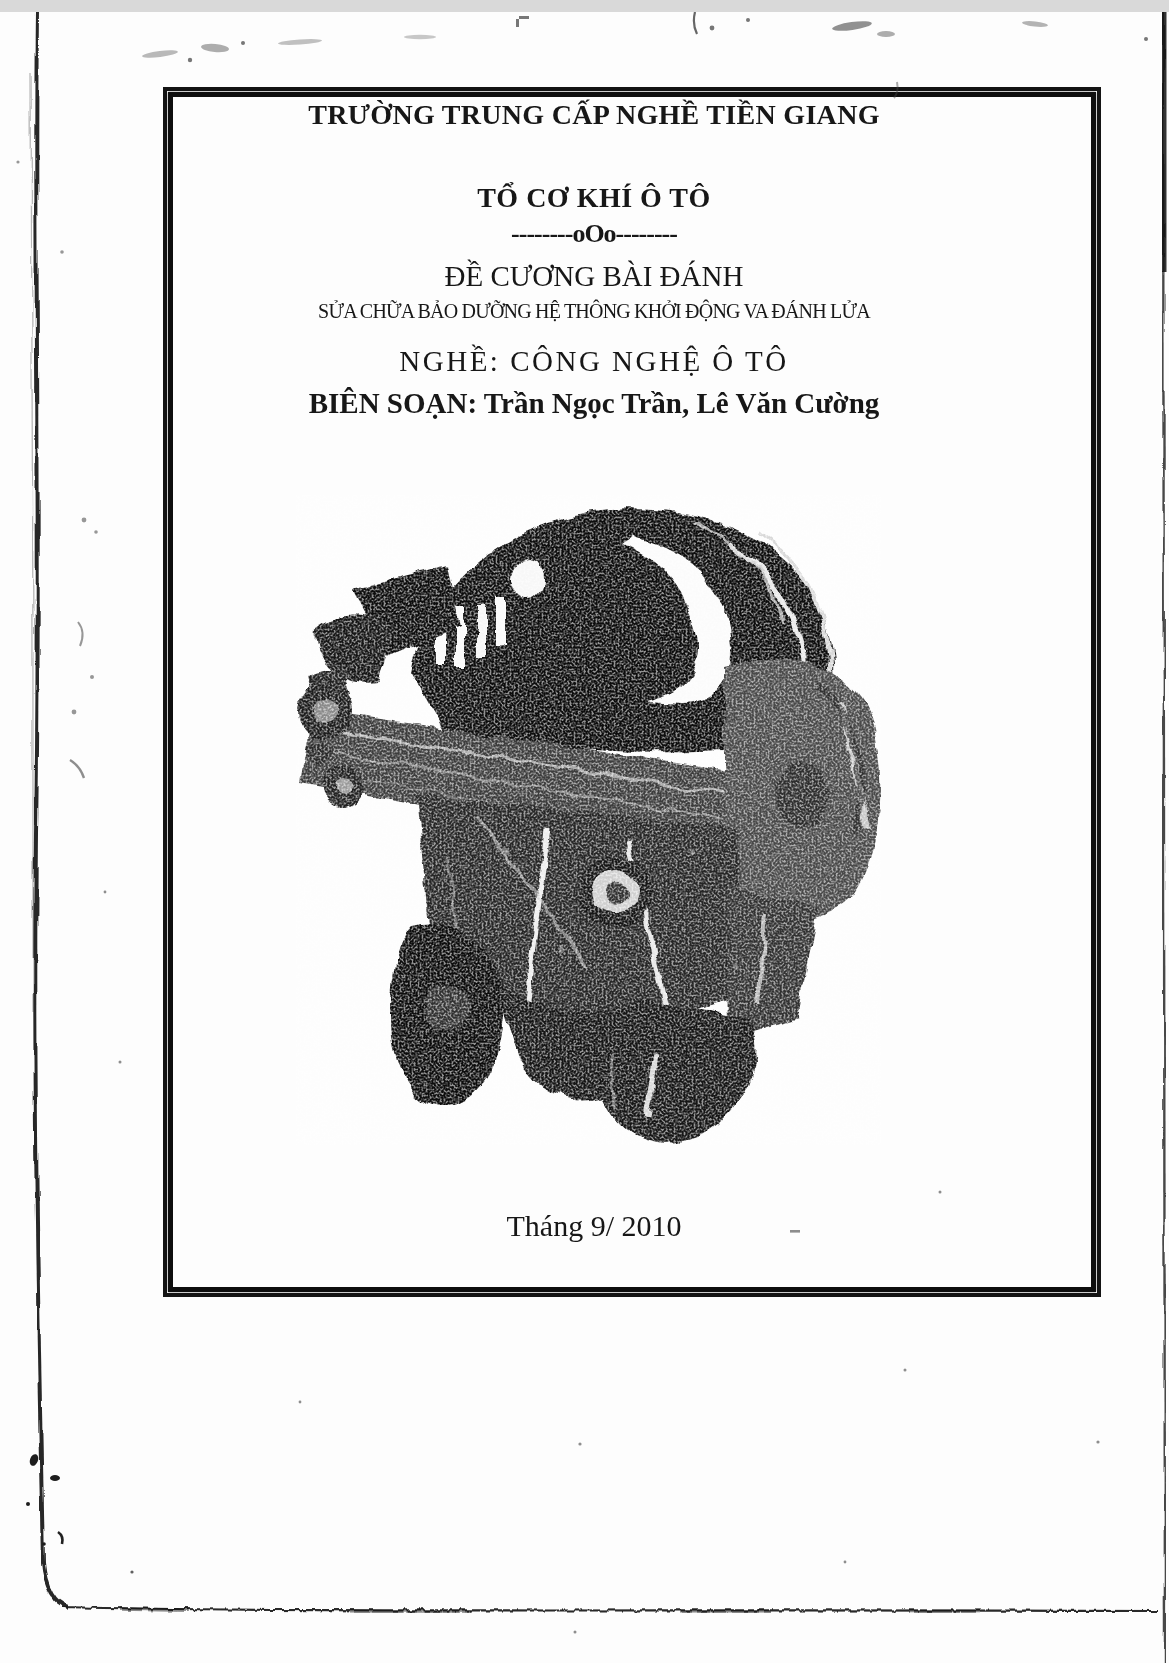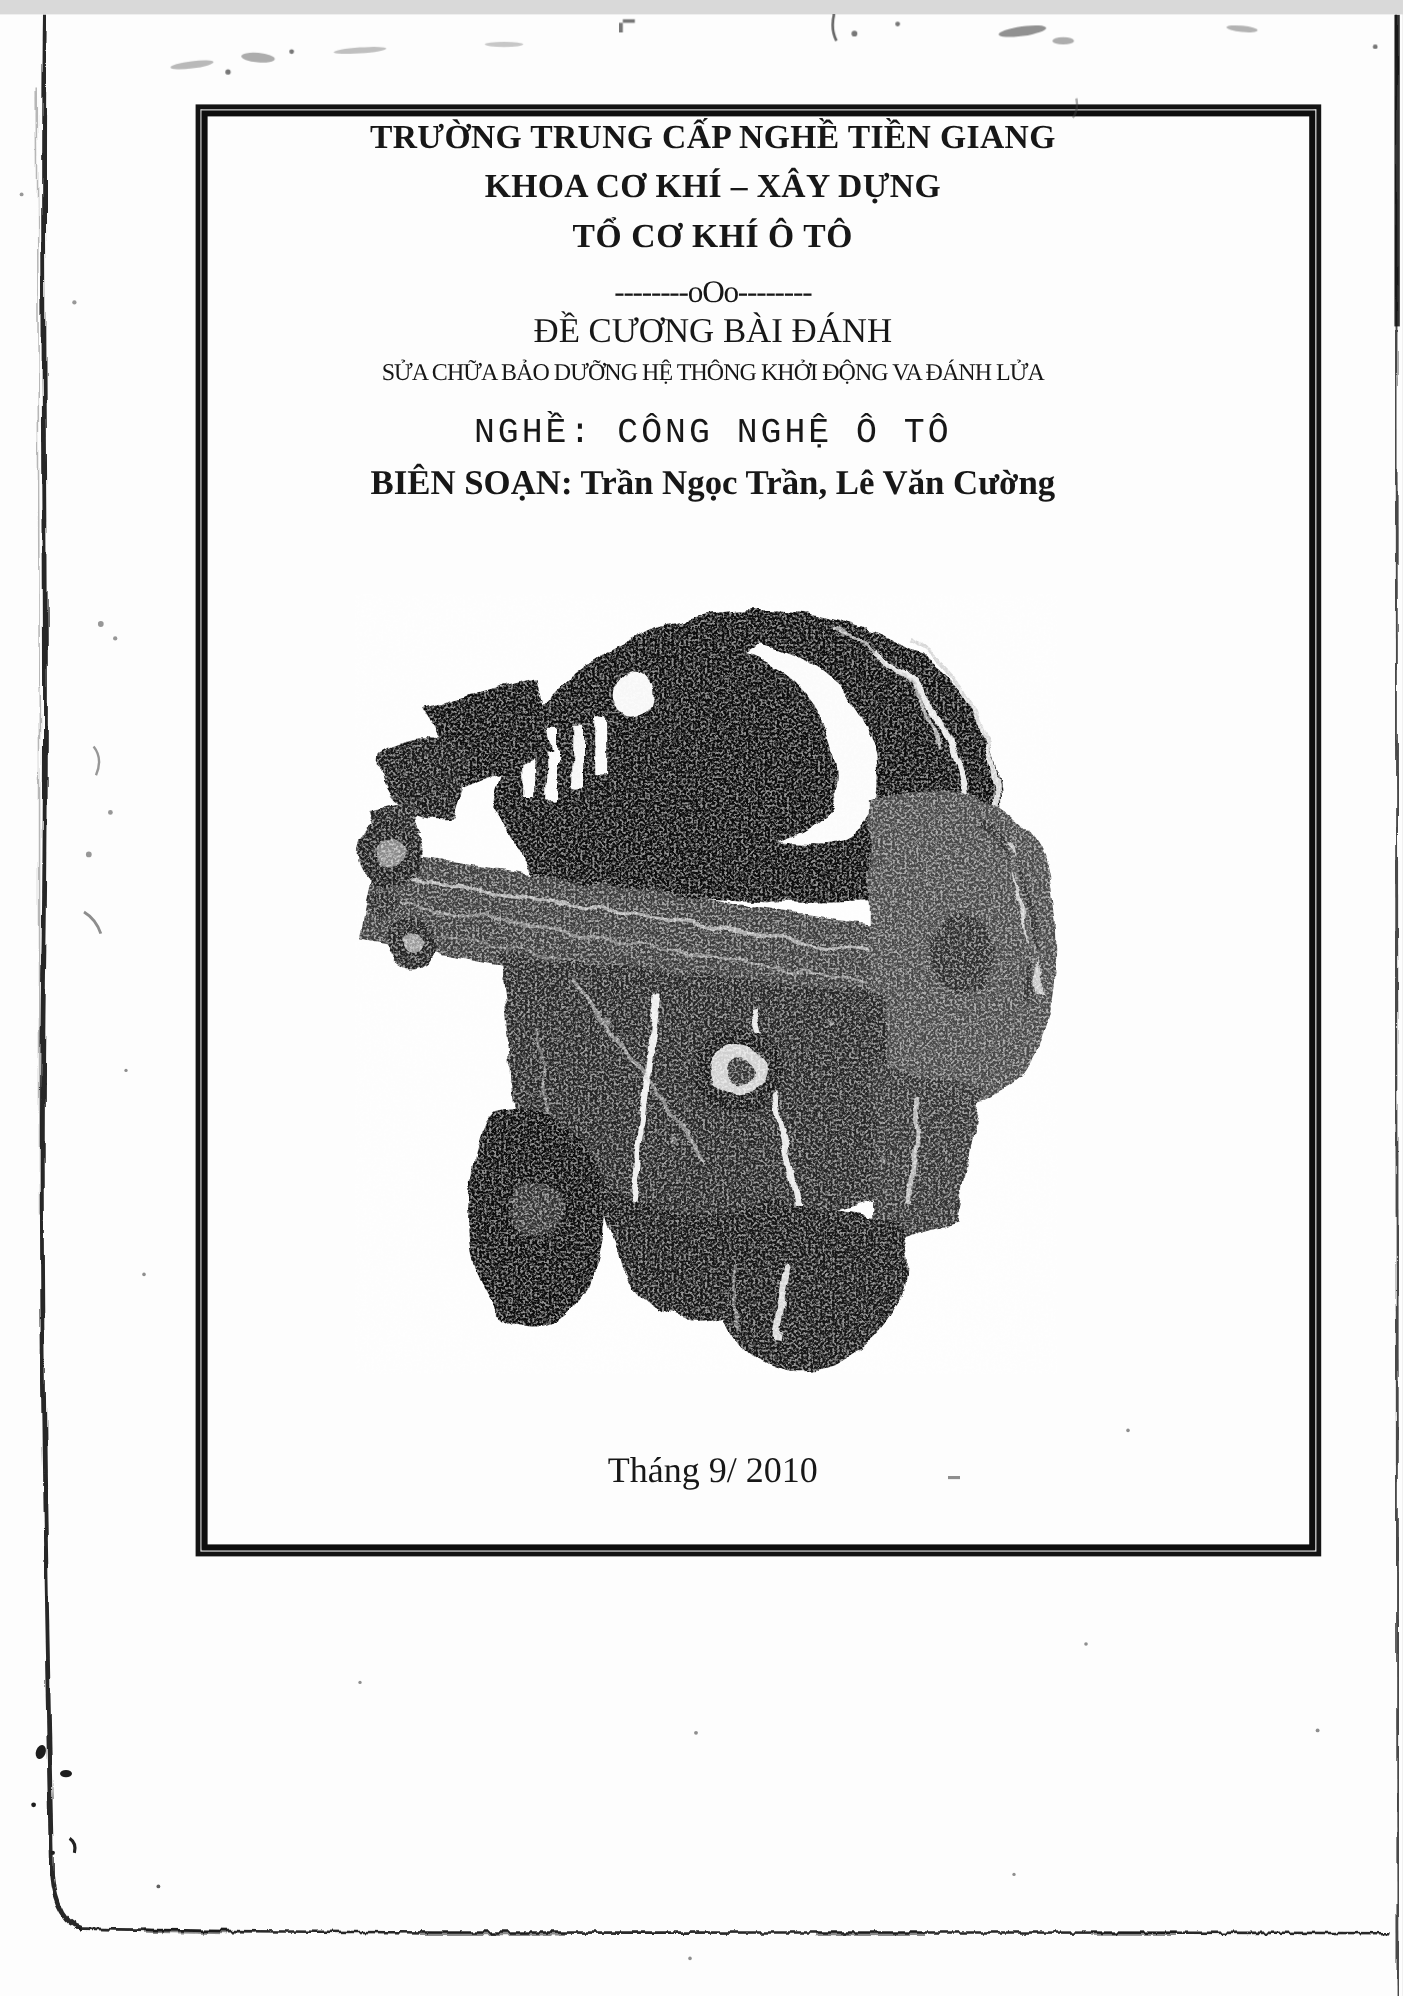--- a/index.html
+++ b/index.html
@@ -29,25 +29,25 @@
     pointer-events:none;
   }
   .content-line{
     position:absolute;left:12px;right:88px;
     text-align:center;white-space:nowrap;
     line-height:1.25;
   }
   .l-school     {top:6px;   font-size:28px;font-weight:bold;letter-spacing:.3px;}
   .l-faculty    {top:47px;  font-size:28px;font-weight:bold;letter-spacing:.3px;}
   .l-dept       {top:89px;  font-size:28px;font-weight:bold;letter-spacing:.5px;}
-  .l-divider    {top:137px; font-size:26px;font-weight:normal;letter-spacing:-1px;}
+  .l-divider    {top:127px; font-size:26px;font-weight:bold;letter-spacing:-1px;}
   .l-doctype    {top:167px; font-size:29px;}
   .l-course     {top:208px; font-size:20px;letter-spacing:-.8px;}
   .l-trade      {top:252px; font-size:29px;letter-spacing:2.5px;
-                 font-family:Liberation Mono, monospace;}
+                 font-family:Liberation Serif, serif;}
   .l-authors    {top:294px; font-size:29px;font-weight:bold;}
   .l-date       {top:1116px;font-size:30px;}
   .l-circ       {top:1159px;font-size:30px;letter-spacing:1px;}
   .engine-wrap{
     position:absolute;left:129px;top:404px;width:585px;height:650px;
   }
 </style>
 </head>
 <body>
 
@@ -127,21 +127,20 @@
       <circle cx="120" cy="1050" r="1.5"></circle>
         <circle cx="105" cy="880" r="1.4"></circle>
       <rect x="790" y="1218" width="10" height="2.6"></rect>
       <circle cx="940" cy="1180" r="1.5"></circle>
     </g>
   </svg>
 
   <div class="frame">
 
     <div class="content-line l-school">TRƯỜNG TRUNG CẤP NGHỀ TIỀN GIANG</div>
-    <div class="content-line l-faculty">KHOA CƠ KHÍ – XÂY DỰNG</div>
     <div class="content-line l-dept">TỔ CƠ KHÍ Ô TÔ</div>
     <div class="content-line l-divider">--------oOo--------</div>
     <div class="content-line l-doctype">ĐỀ CƯƠNG BÀI ĐÁNH</div>
     <div class="content-line l-course">SỬA CHỮA BẢO DƯỠNG HỆ THÔNG KHỞI ĐỘNG VA ĐÁNH LỬA</div>
     <div class="content-line l-trade">NGHỀ: CÔNG NGHỆ Ô TÔ</div>
     <div class="content-line l-authors">BIÊN SOẠN: Trần Ngọc Trần, Lê Văn Cường</div>
 
     <div class="engine-wrap">
       <svg width="585" height="650" viewBox="0 0 585 650" xmlns="http://www.w3.org/2000/svg">
         <defs>

